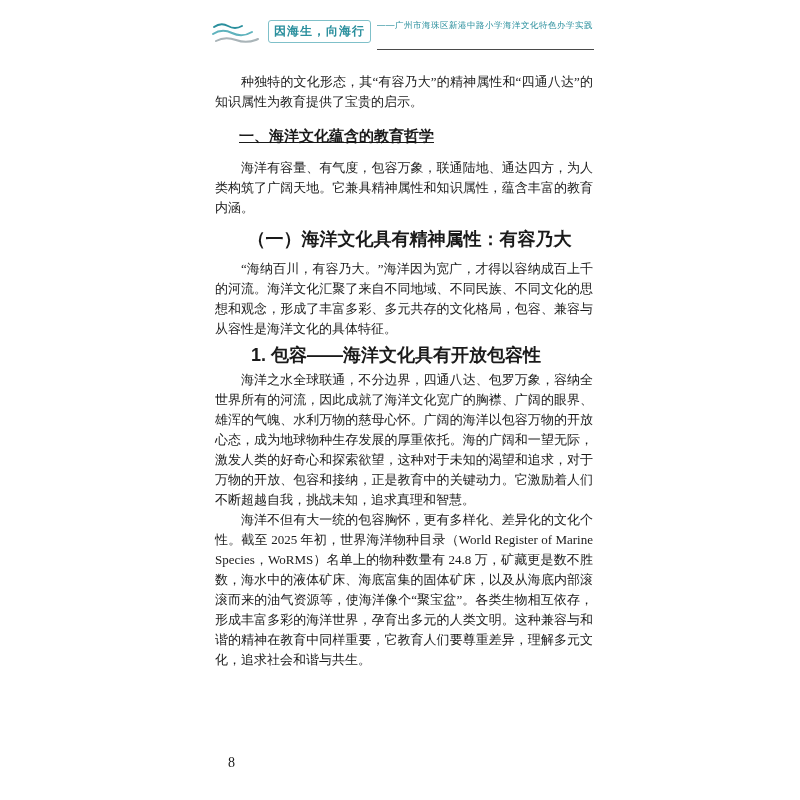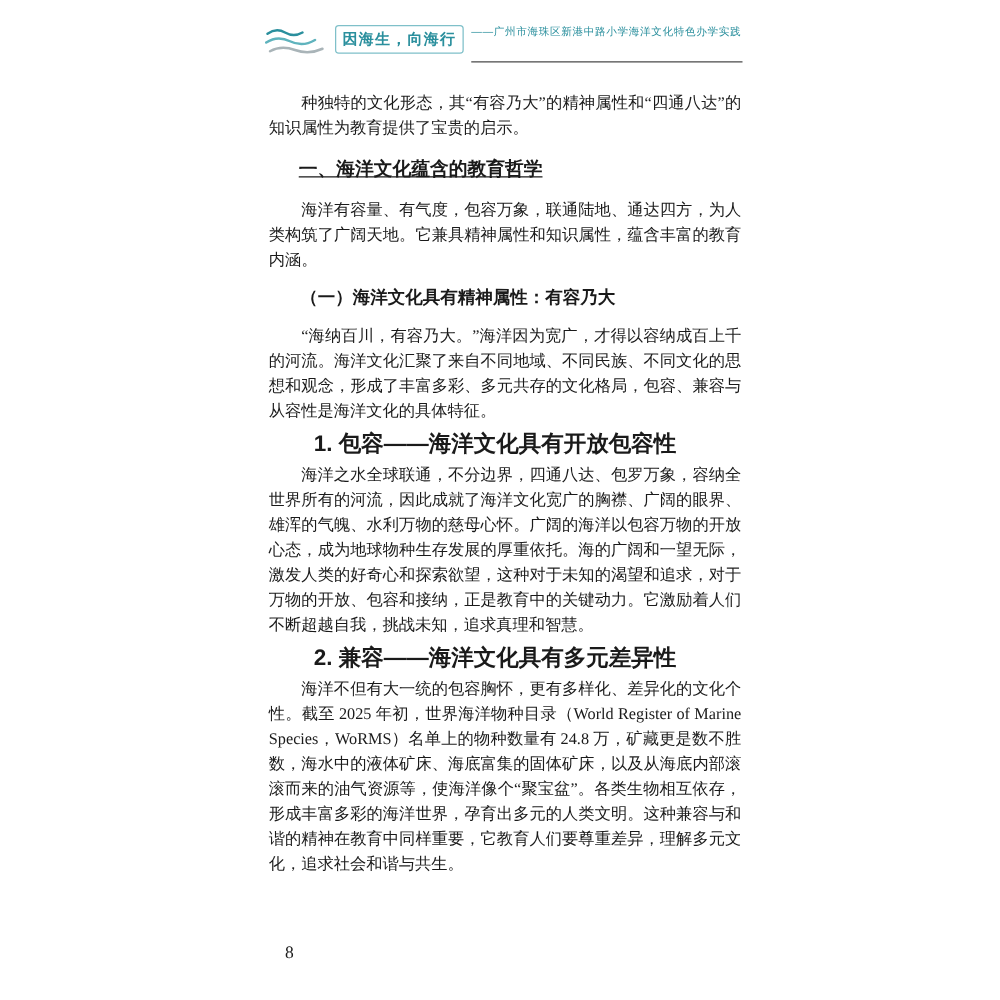--- a/index.html
+++ b/index.html
@@ -53,21 +53,21 @@
   }
   .h1{
     font-family:"Liberation Sans","DejaVu Sans",sans-serif;
     font-weight:bold;font-size:15px;
     margin:14px 0 12px 0;
     padding-left:1.6em;
     text-align:left;
     text-decoration:underline;
   }
   .h2{
-    font-size:14px;font-weight:600;
+    font-size:18px;font-weight:600;
     margin:11px 0 10px 0;
     padding-left:1.8em;
     text-align:left;
   }
   .h3{
     font-family:"Liberation Sans","DejaVu Sans",sans-serif;
     font-weight:bold;font-size:18px;
     margin:6px 0 5px 0;
     padding-left:2em;
     text-align:left;
@@ -105,20 +105,19 @@
     <p class="para">海洋有容量、有气度，包容万象，联通陆地、通达四方，为人类构筑了广阔天地。它兼具精神属性和知识属性，蕴含丰富的教育内涵。</p>
 
     <div class="h2">（一）海洋文化具有精神属性：有容乃大</div>
 
     <p class="para">“海纳百川，有容乃大。”海洋因为宽广，才得以容纳成百上千的河流。海洋文化汇聚了来自不同地域、不同民族、不同文化的思想和观念，形成了丰富多彩、多元共存的文化格局，包容、兼容与从容性是海洋文化的具体特征。</p>
 
     <div class="h3">1. 包容——海洋文化具有开放包容性</div>
 
     <p class="para">海洋之水全球联通，不分边界，四通八达、包罗万象，容纳全世界所有的河流，因此成就了海洋文化宽广的胸襟、广阔的眼界、雄浑的气魄、水利万物的慈母心怀。广阔的海洋以包容万物的开放心态，成为地球物种生存发展的厚重依托。海的广阔和一望无际，激发人类的好奇心和探索欲望，这种对于未知的渴望和追求，对于万物的开放、包容和接纳，正是教育中的关键动力。它激励着人们不断超越自我，挑战未知，追求真理和智慧。</p>
 
-    <div class="h3">2. 兼容——海洋文化具有多元差异性</div>
 
     <p class="para">海洋不但有大一统的包容胸怀，更有多样化、差异化的文化个性。截至 2025 年初，世界海洋物种目录（World Register of Marine Species，WoRMS）名单上的物种数量有 24.8 万，矿藏更是数不胜数，海水中的液体矿床、海底富集的固体矿床，以及从海底内部滚滚而来的油气资源等，使海洋像个“聚宝盆”。各类生物相互依存，形成丰富多彩的海洋世界，孕育出多元的人类文明。这种兼容与和谐的精神在教育中同样重要，它教育人们要尊重差异，理解多元文化，追求社会和谐与共生。</p>
   </div>
 
   <div class="page-number">8</div>
 
 </div>
 
 </body></html>

